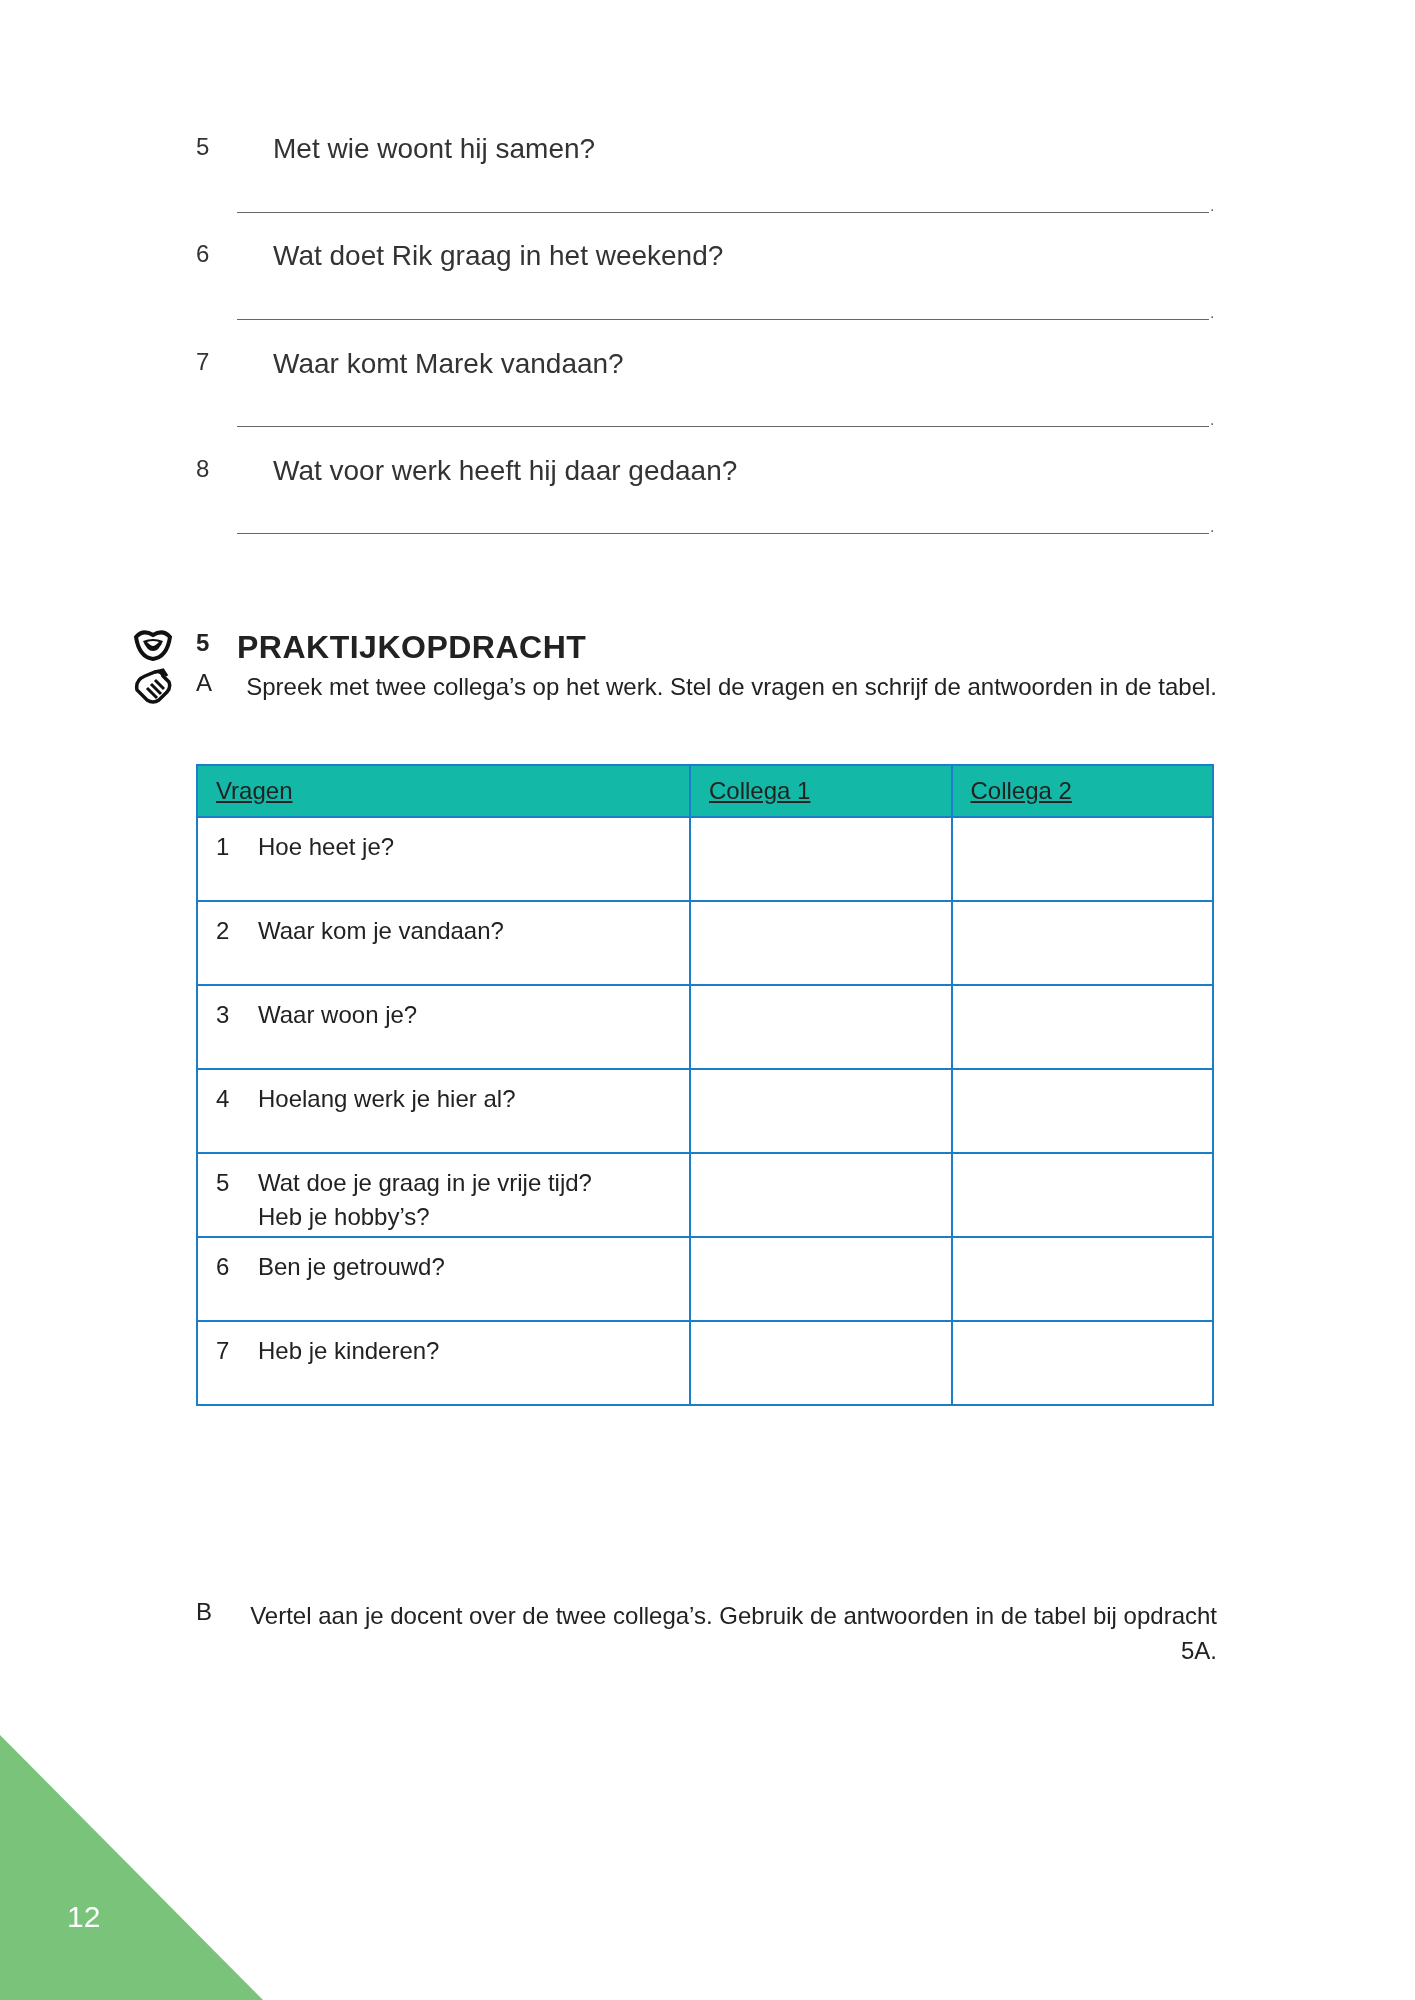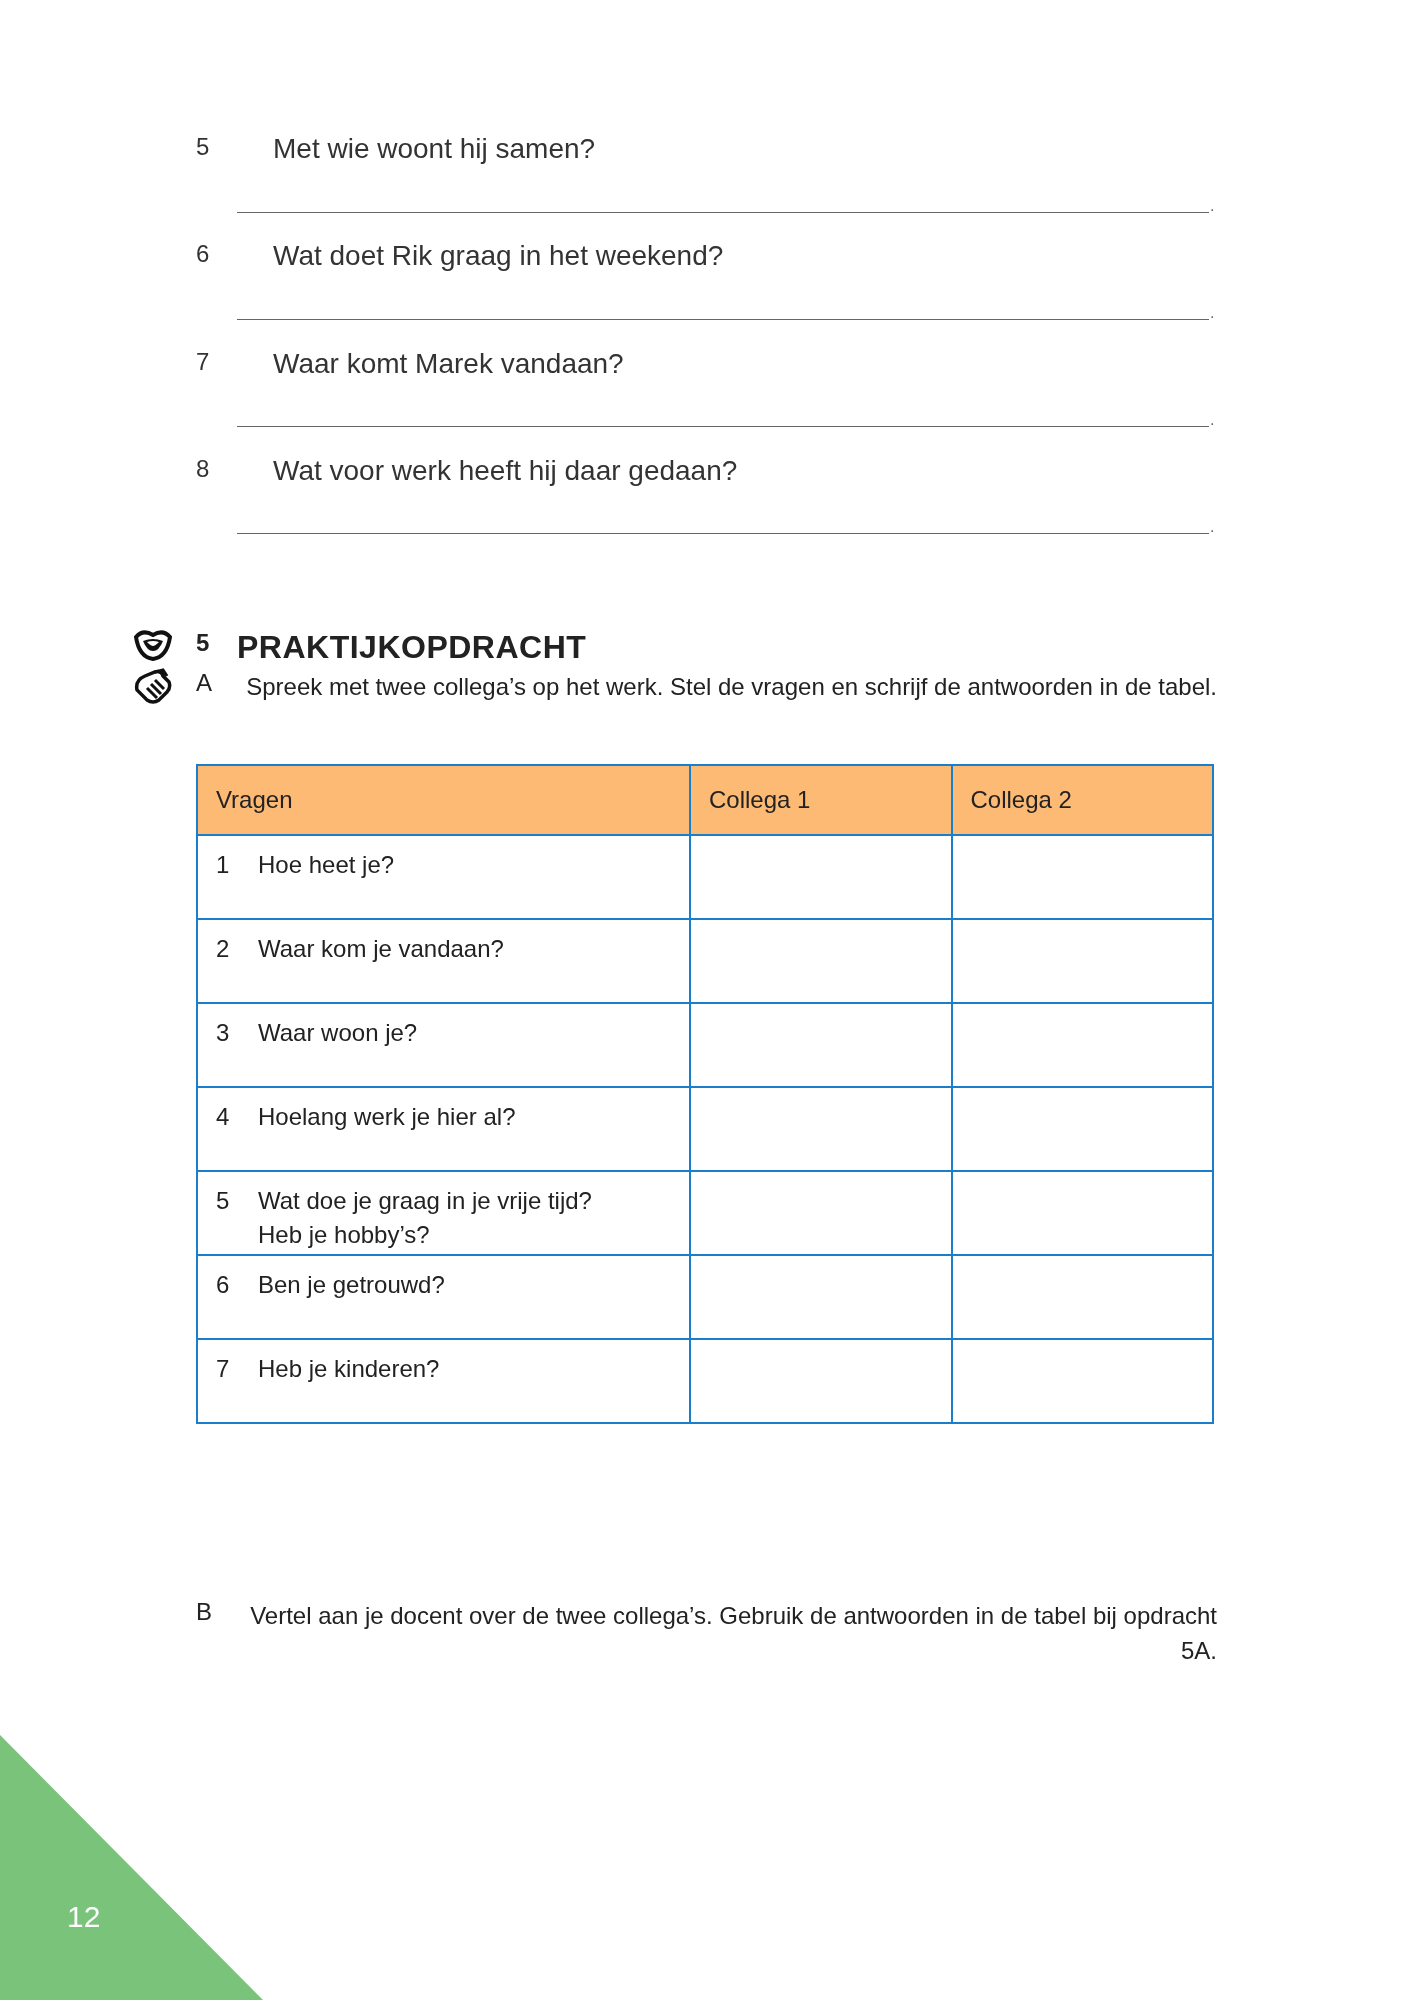--- a/index.html
+++ b/index.html
@@ -8,21 +8,21 @@
   .q-num { position:absolute; left:196px; font-size:24px; color:#333; }
   .q-text { position:absolute; left:229px; font-size:28px; color:#333;margin-left:44px; }
   .answer-line { position:absolute; left:237px; width:972px; height:0; border-top:1.5px solid #666; }
   .answer-dot { position:absolute; left:1210px; font-size:16px; color:#666; }
   .section-num { position:absolute; left:196px; top:629px; font-size:24px; font-weight:bold; }
   .section-title { position:absolute; left:237px; top:629px; font-size:32px; font-weight:bold; letter-spacing:0.5px; }
   .para-letter { position:absolute; left:196px; font-size:24px; }
   .para-text { position:absolute; left:237px; width:980px; font-size:24px; line-height:35px;text-align:right; }
   table.qtable { position:absolute; left:196px; top:764px; width:1018px; border-collapse:collapse; }
   table.qtable th, table.qtable td { border:2.5px solid #1a7ecb; text-align:left; vertical-align:top; font-weight:normal; font-size:24px; }
-  table.qtable th { background:#fdba74; height:50px; padding:9px 18px; vertical-align:middle; }
+  table.qtable th { background:#14b8a6; height:50px; padding:0 18px; vertical-align:middle;text-decoration:underline; }
   table.qtable td { height:84px; padding:12px 18px 0 18px; box-sizing:border-box; }
   table.qtable td.q { line-height:34px; }
   .rownum { display:inline-block; width:42px; vertical-align:top; }
   .rowtext { display:inline-block; vertical-align:top; width:400px; }
   .green-corner { position:absolute; left:0; bottom:0; width:0; height:0;
                   border-bottom:265px solid #79c37a; border-right:263px solid transparent; }
   .page-num { position:absolute; left:67px; top:1900px; font-size:30px; color:#ffffff; }
   .icon { position:absolute; left:133px; width:40px; height:36px; }
 </style>
 </head>

